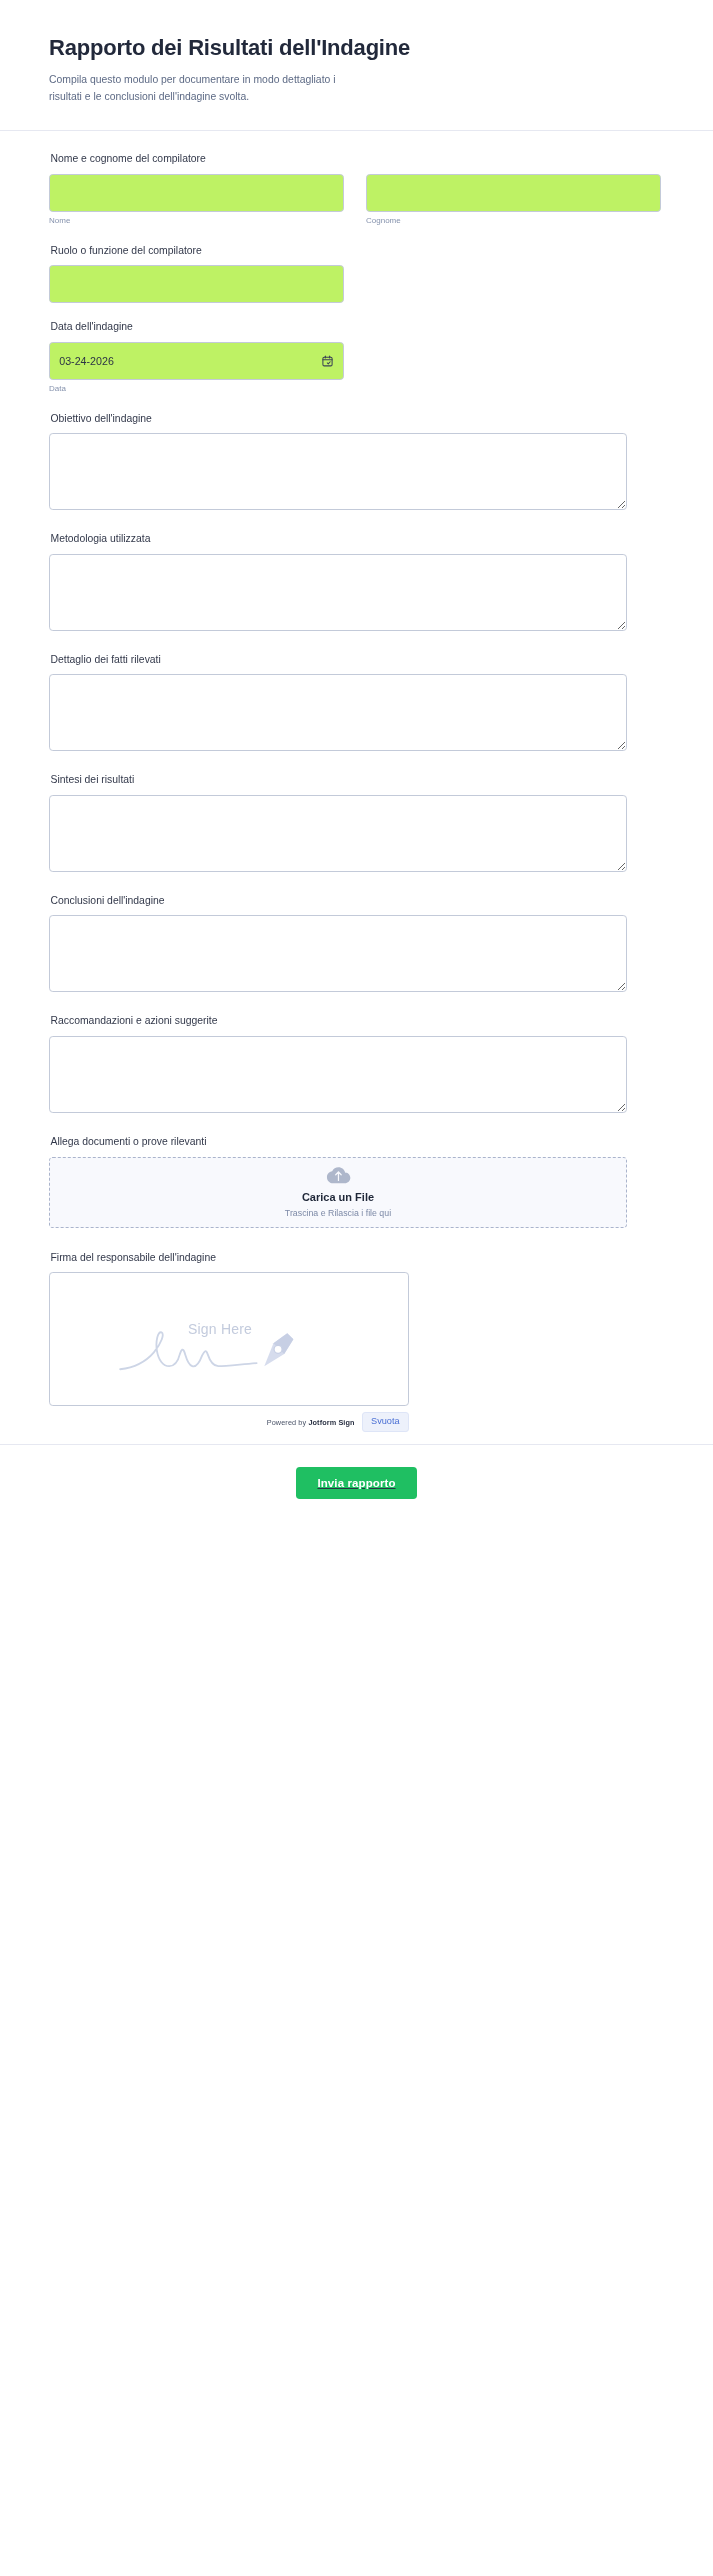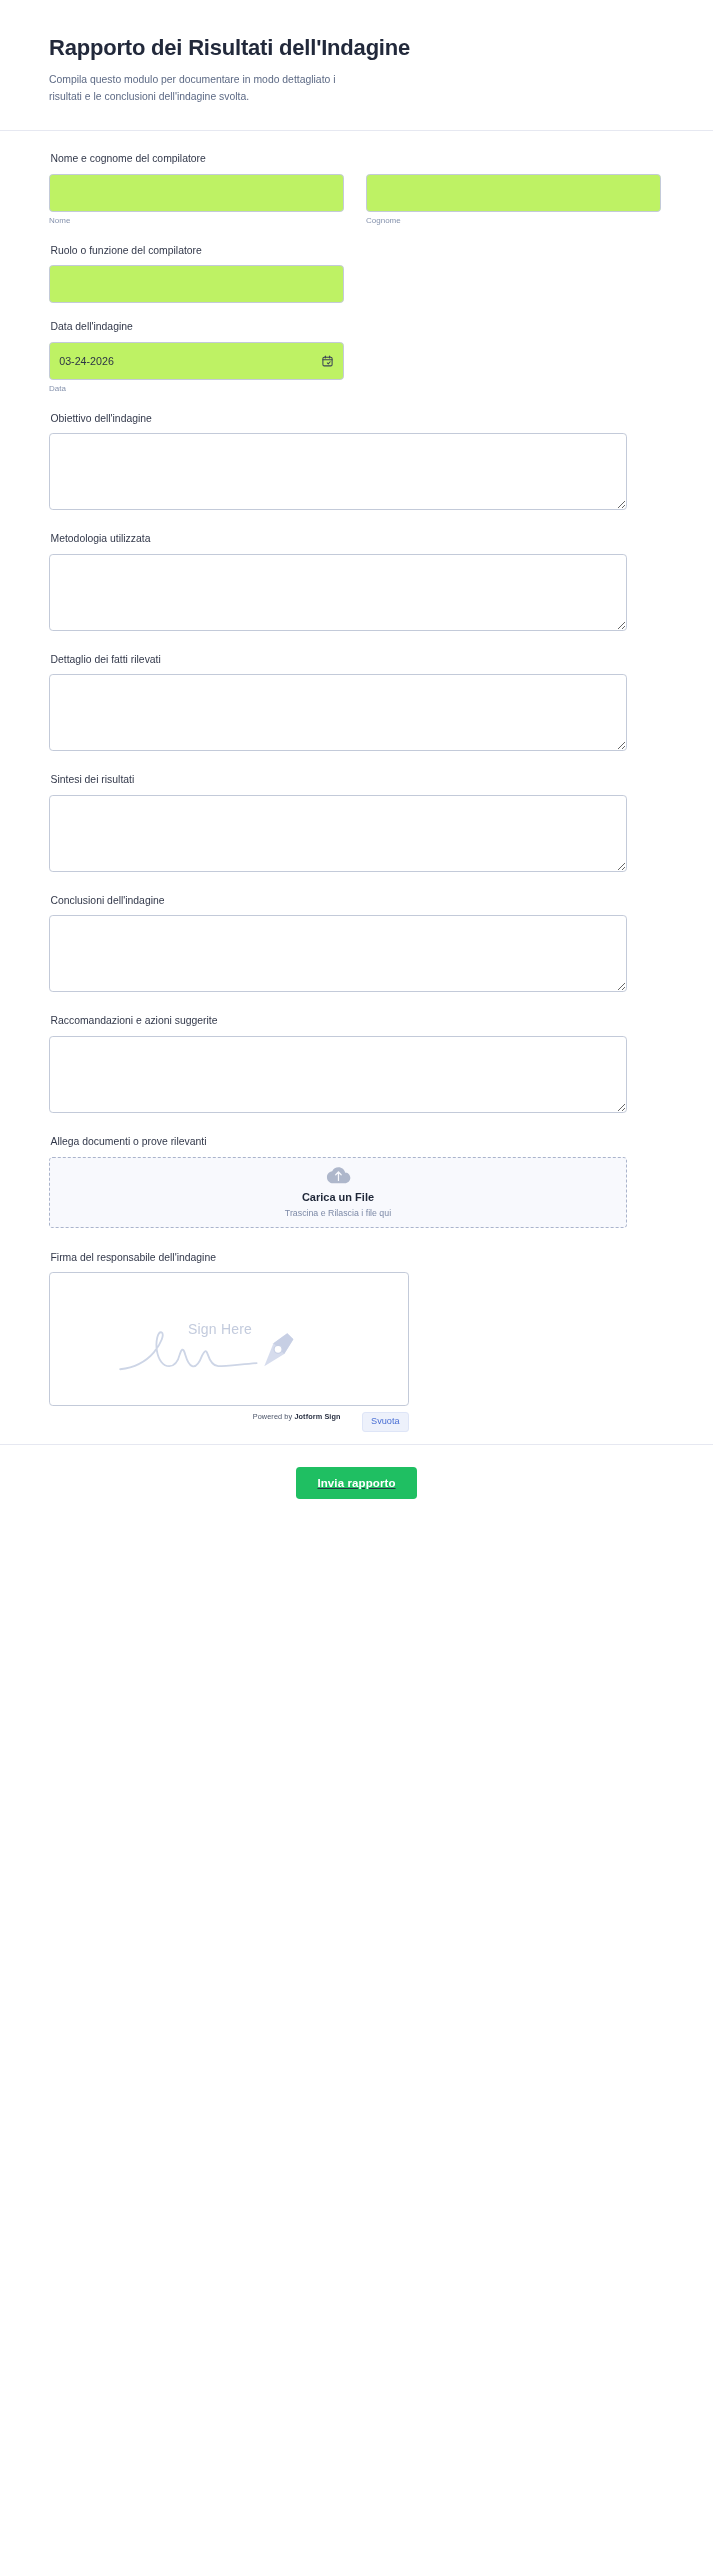--- a/index.html
+++ b/index.html
@@ -192,22 +192,23 @@
     left: 74px;
     top: 7.7px;
     font-size: 14px;
     color: #c3cbdd;
     font-family: "Liberation Sans", sans-serif;
     letter-spacing: 0.2px;
   }
   .sig-footer {
     width: 360px;
     display: flex;
+    align-items: center;
     justify-content: flex-end;
-    gap: 21px;
+    gap: 7px;
     margin-top: 6.1px;
   }
   .powered-by {
     font-size: 7.3px;
     color: #4a5368;
     white-space: nowrap;
     letter-spacing: 0.1px;
   }
   .powered-by .brand {
     font-weight: 700;

